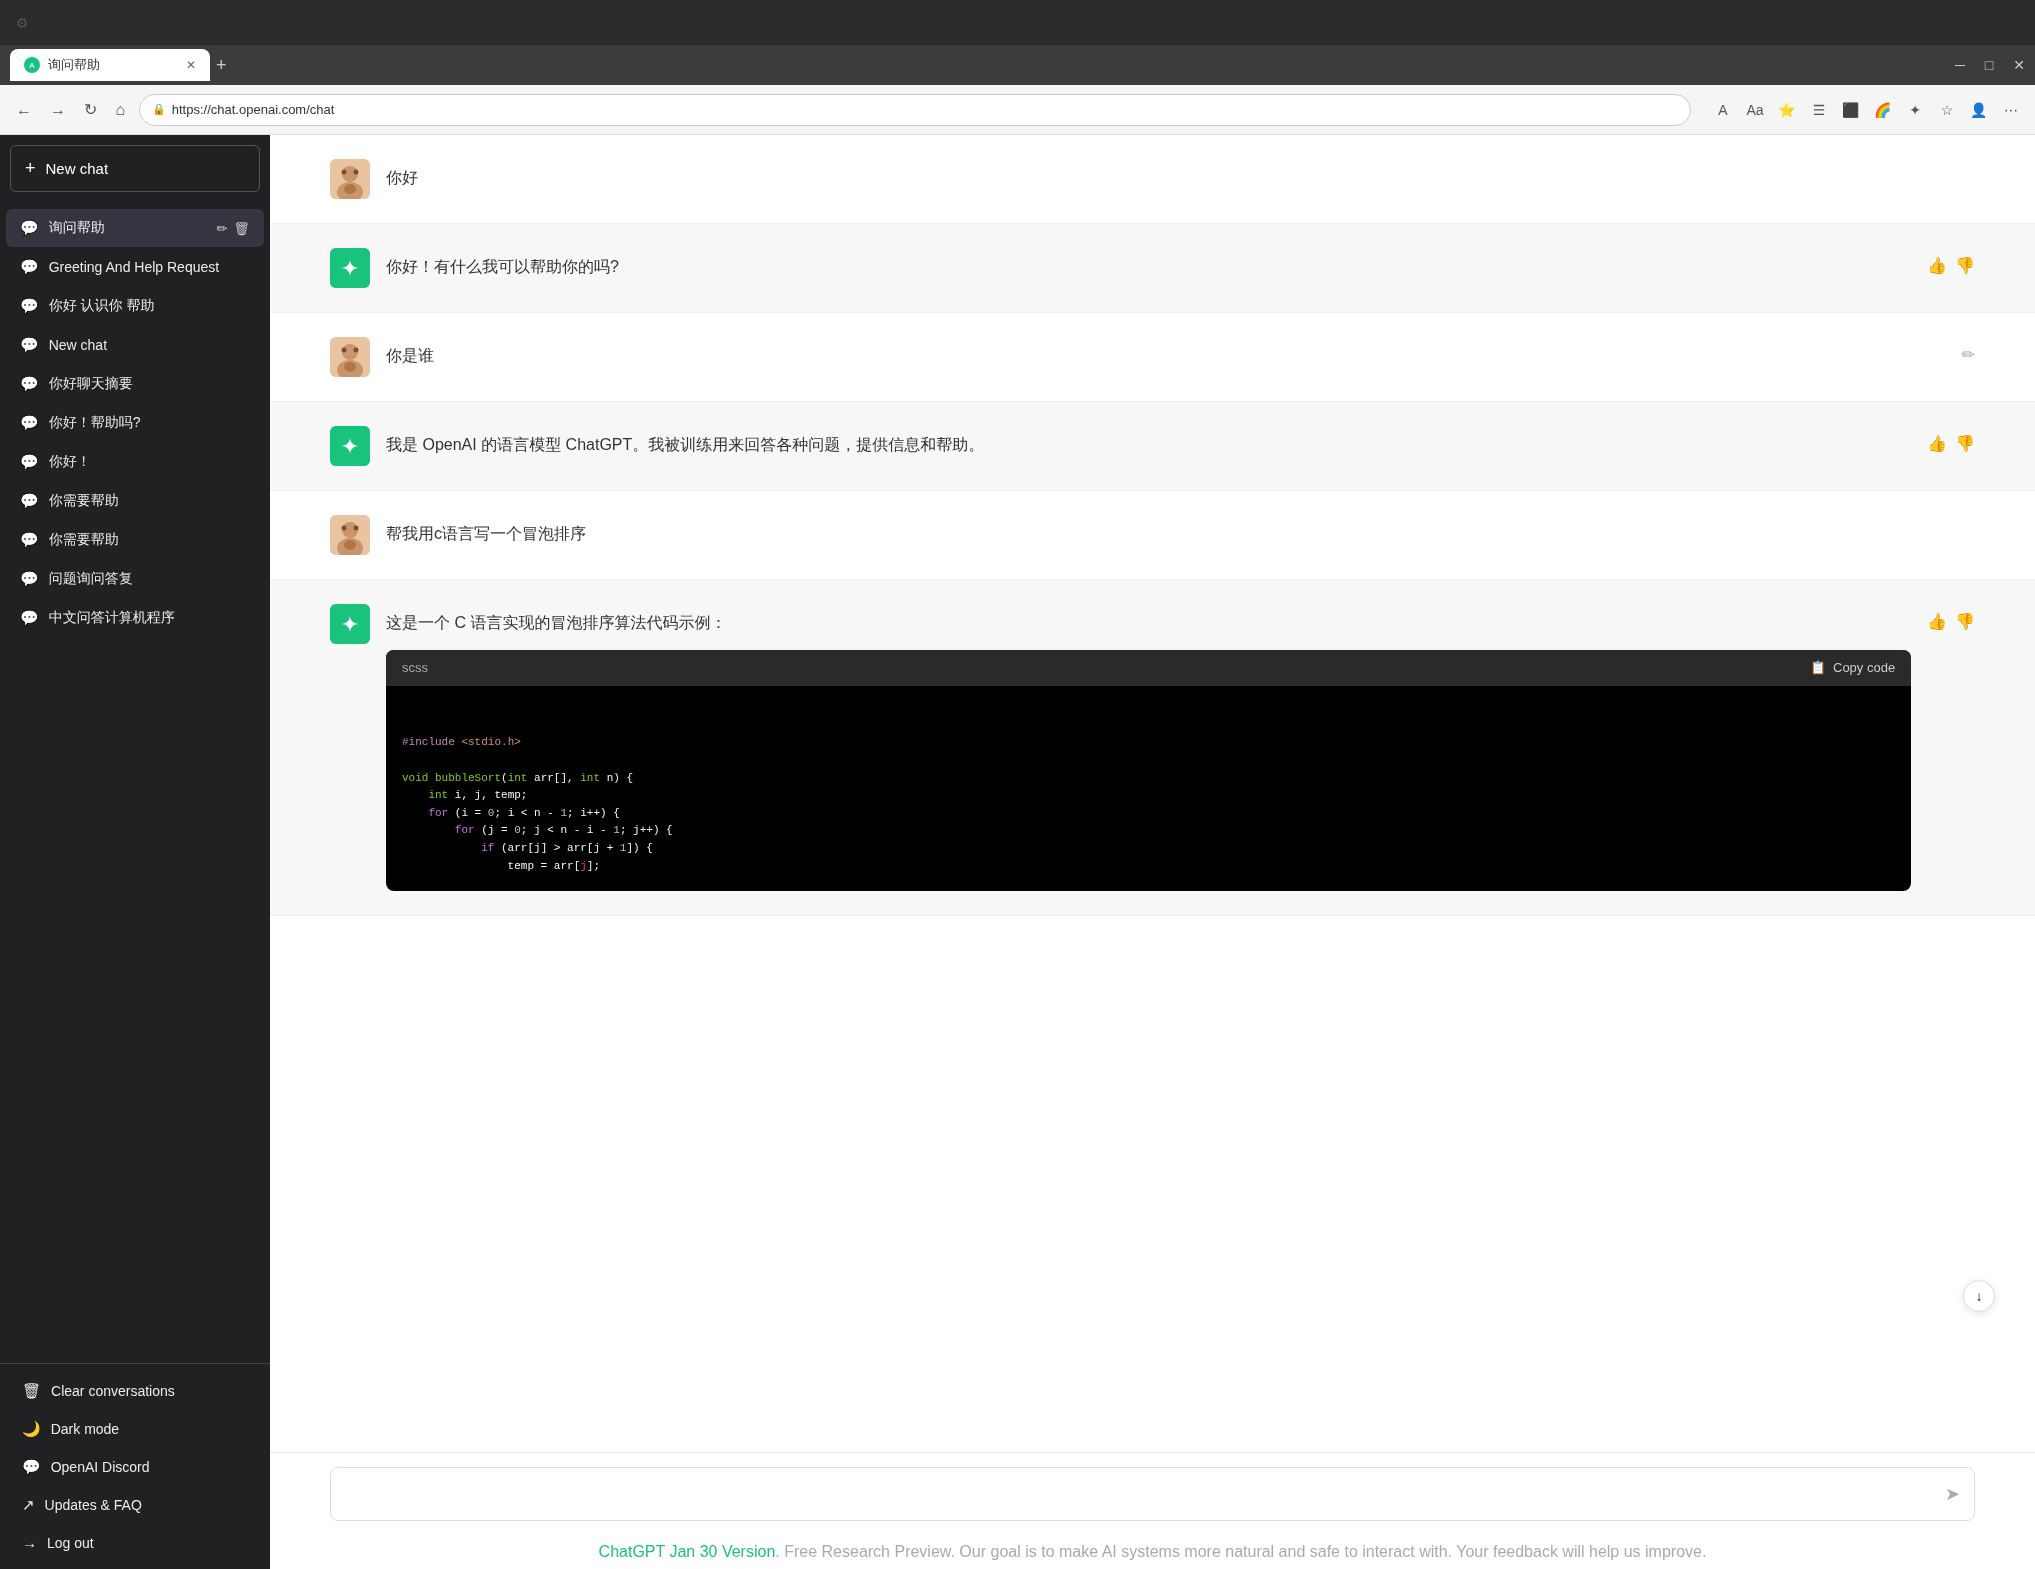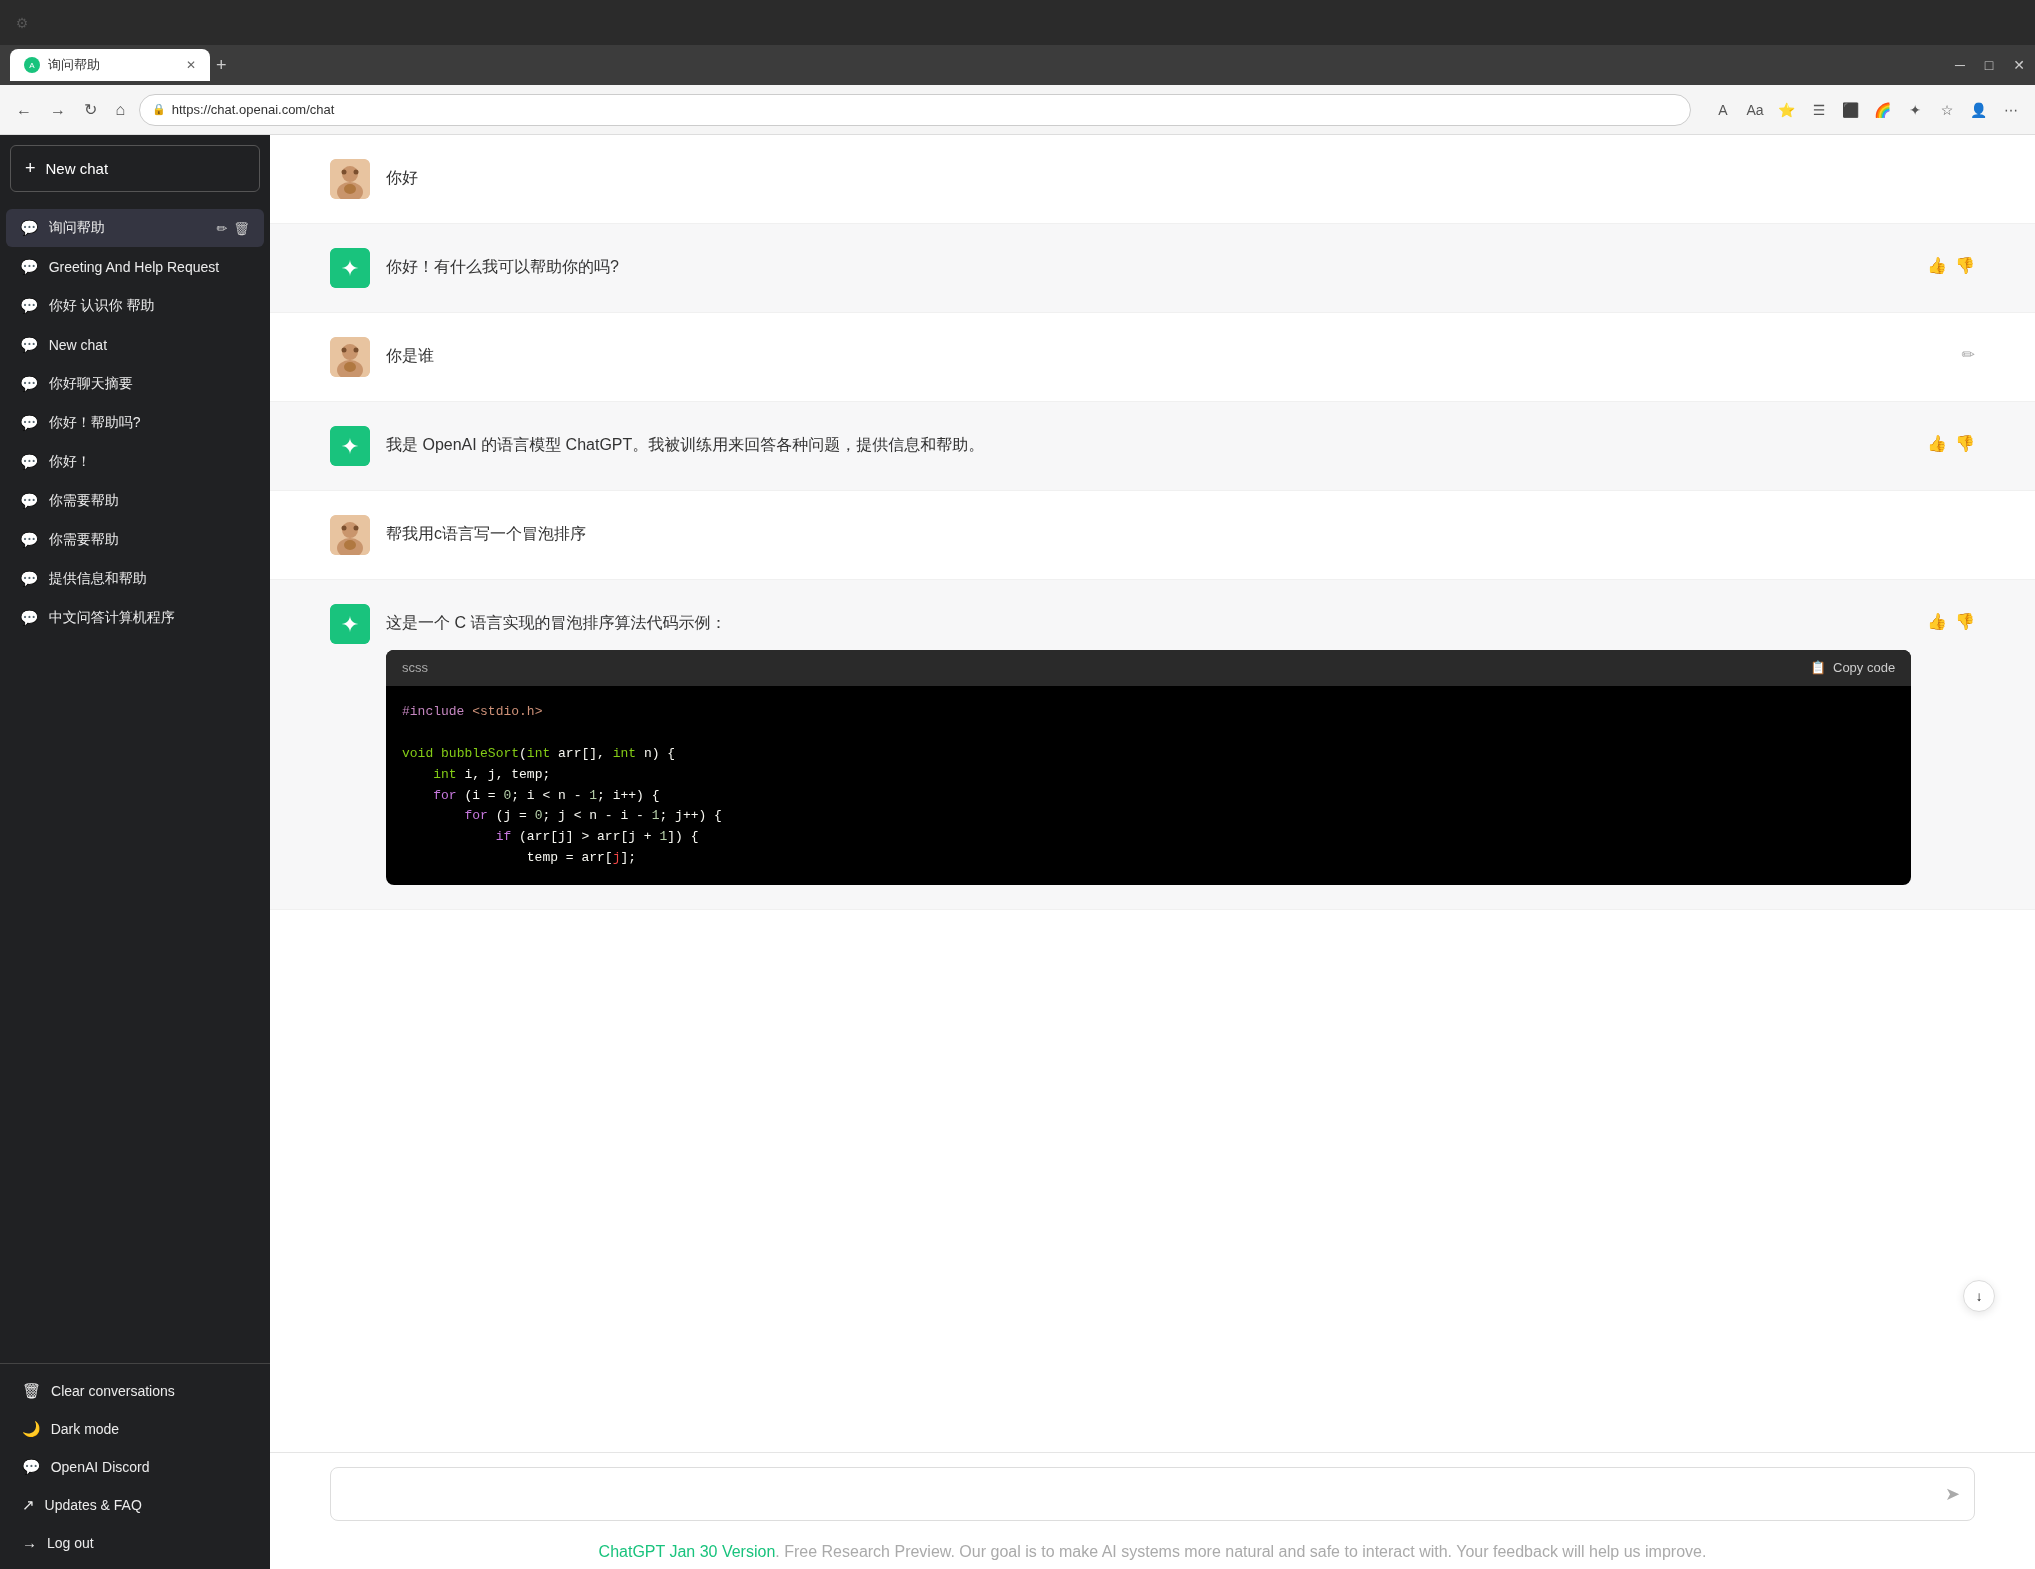--- a/index.html
+++ b/index.html
@@ -58,21 +58,21 @@
 
     .message-content { flex: 1; font-size: 16px; line-height: 1.6; color: #333; padding-top: 6px; }
     .message-actions { display: flex; gap: 8px; align-items: flex-start; padding-top: 8px; }
     .msg-action-btn { background: none; border: none; cursor: pointer; color: #aaa; font-size: 16px; }
 
     
     .code-block { margin-top: 14px; border-radius: 8px; overflow: hidden; background: #000; }
     .code-header { background: #2a2a2a; display: flex; align-items: center; justify-content: space-between; padding: 8px 16px; }
     .code-lang { color: #aaa; font-size: 13px; }
     .copy-btn { background: none; border: none; color: #ccc; cursor: pointer; font-size: 13px; display: flex; align-items: center; gap: 6px; }
-    .code-body { padding: 16px; font-family: 'Courier New', monospace; font-size: 13px; line-height: 1.6; color: #f8f8f2; overflow-x: auto; }
+    .code-body { padding: 16px; font-family: 'Courier New', monospace; font-size: 11px; line-height: 1.6; color: #f8f8f2; overflow-x: auto; margin-top: 32px; }
     .kw-orange { color: #ce9178; }
     .kw-blue { color: #84cc16; }
     .kw-yellow { color: #84cc16; }
     .kw-red { color: #f44747; }
     .kw-pink { color: #c678dd; }
     .kw-lit { color: #b5cea8; }
     .kw-inc { color: #c586c0; }
 
     
     .chat-input-area { border-top: 1px solid #e5e5e5; padding: 14px 60px; background: #fff; }
@@ -187,21 +187,21 @@
         <span class="sidebar-item-label">你需要帮助</span>
       </div>
 
       <div class="sidebar-item">
         <span class="chat-icon">💬</span>
         <span class="sidebar-item-label">你需要帮助</span>
       </div>
 
       <div class="sidebar-item">
         <span class="chat-icon">💬</span>
-        <span class="sidebar-item-label">提供信息和帮助</span>
+        <span class="sidebar-item-label">问题询问答复</span>
       </div>
 
       <div class="sidebar-item">
         <span class="chat-icon">💬</span>
         <span class="sidebar-item-label">中文问答计算机程序</span>
       </div>
 
     </div>
 
     <div class="sidebar-bottom">

